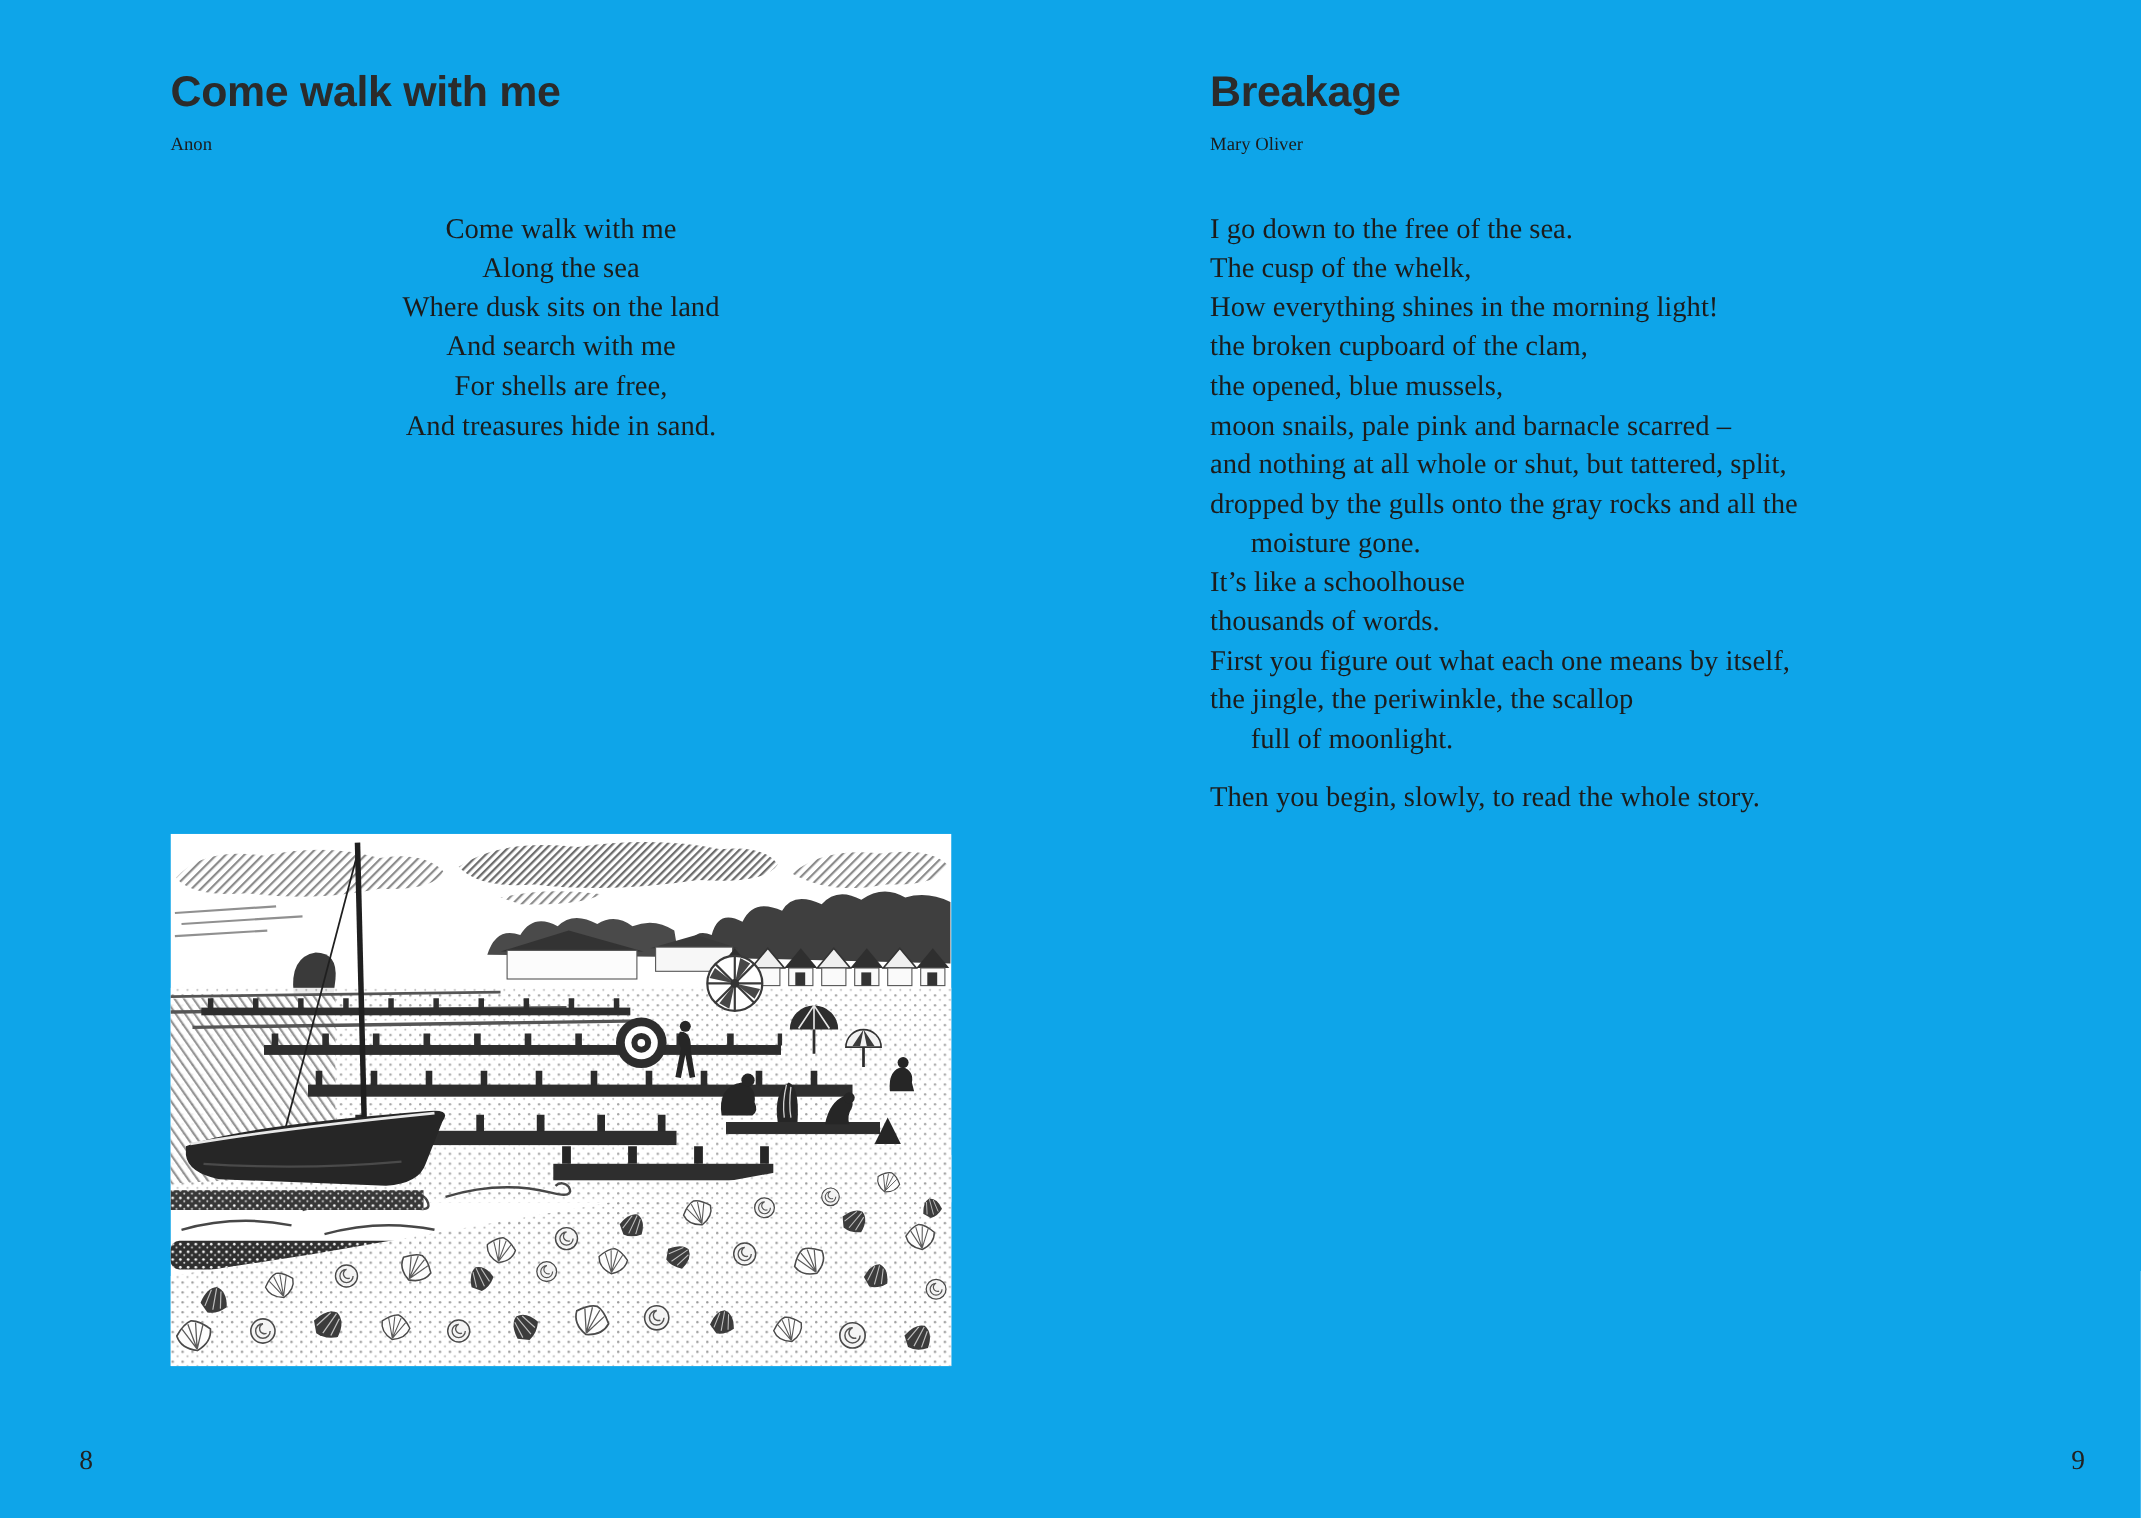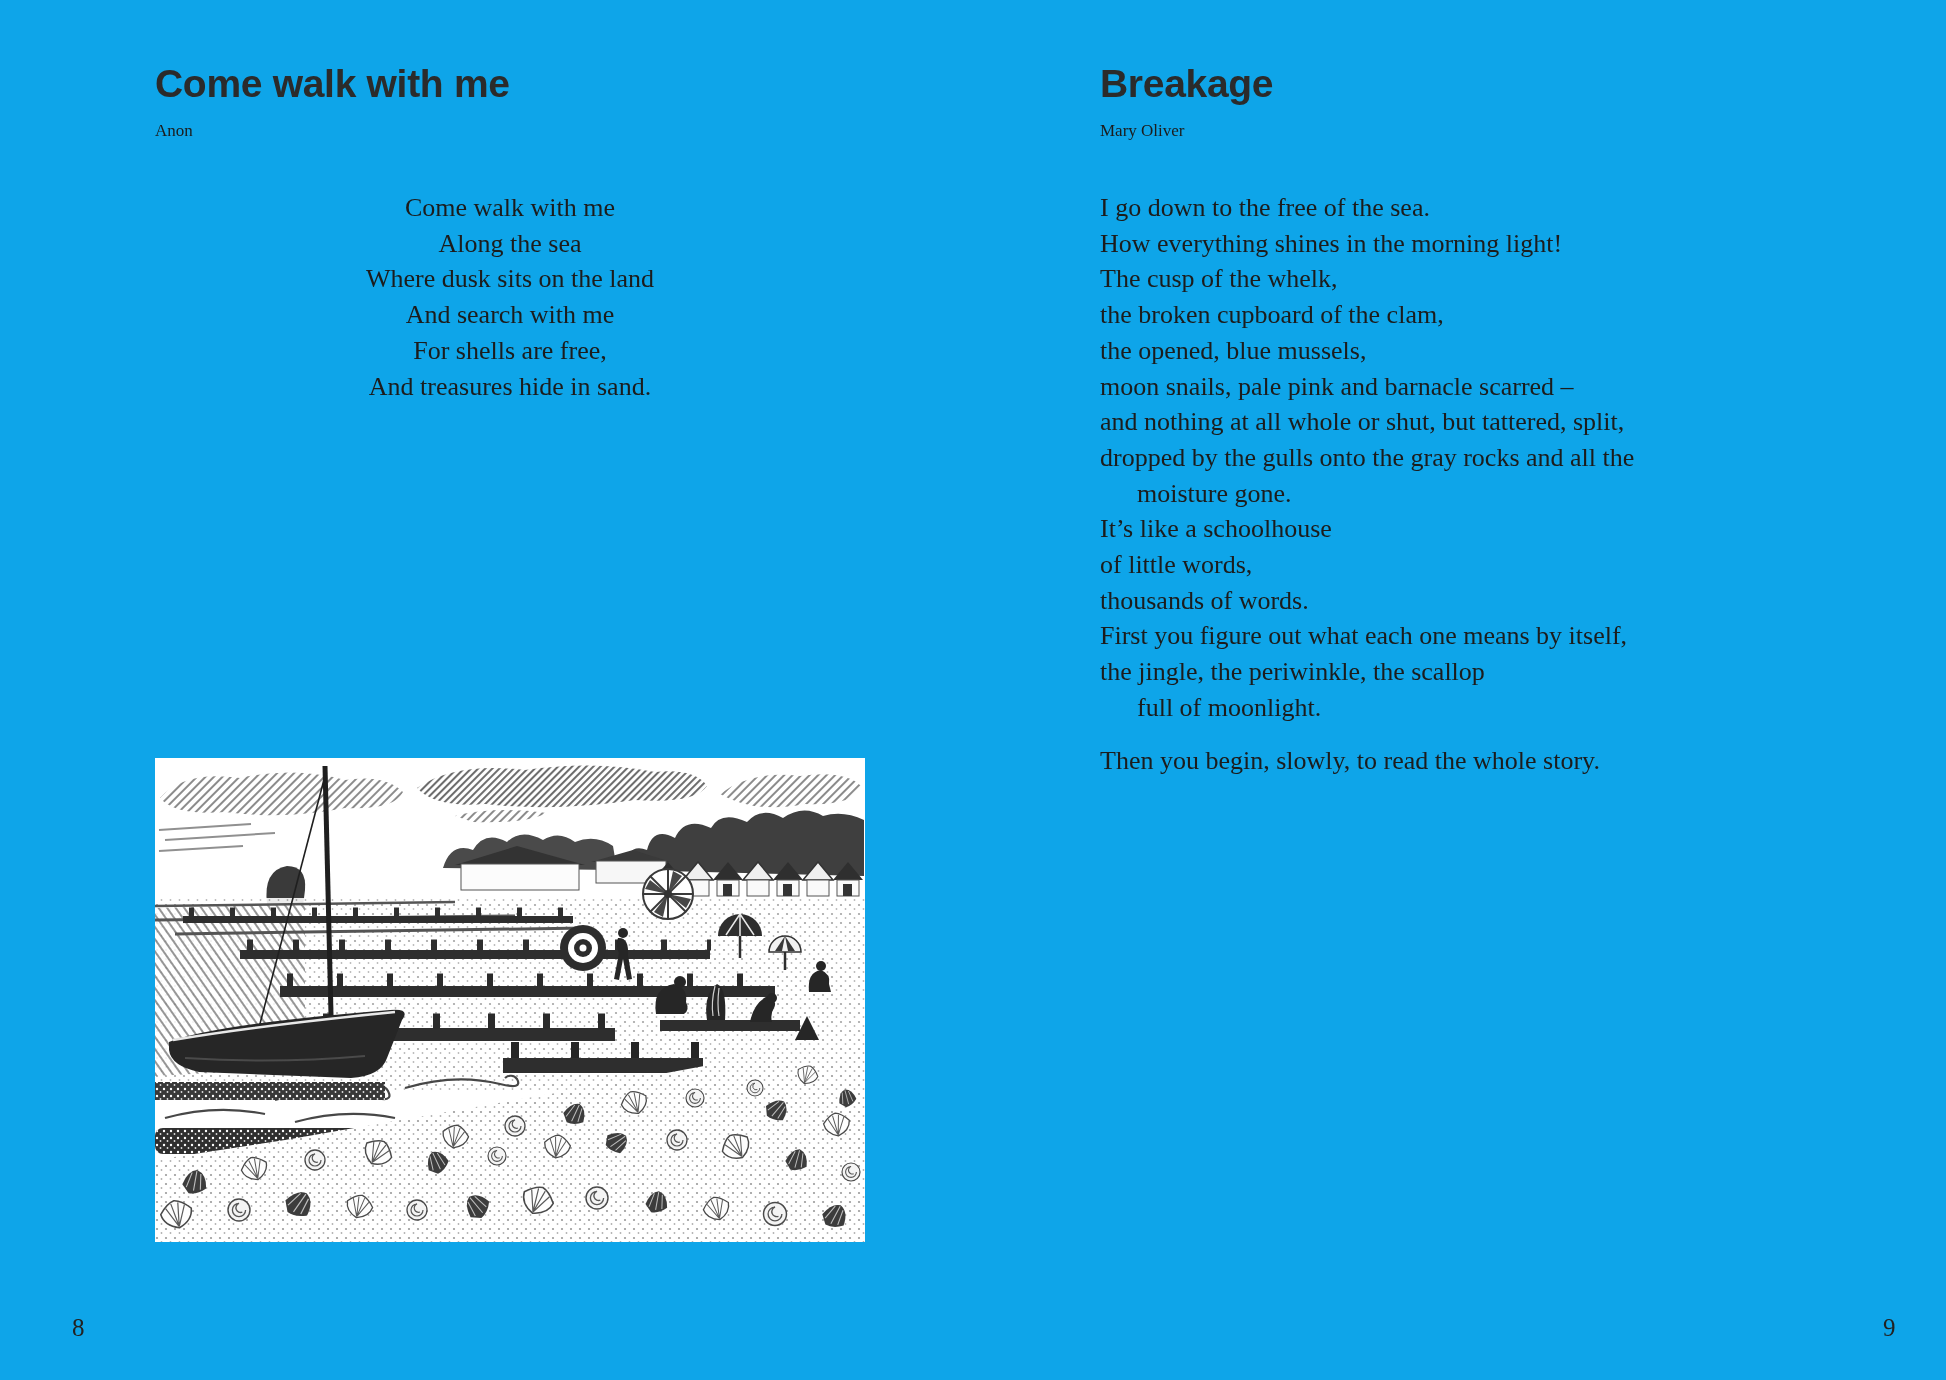--- a/index.html
+++ b/index.html
@@ -286,30 +286,29 @@
 
     <div class="page-num num-left">8</div>
   </div>
 
   <div class="page page-right">
     <h1 class="poem-title">Breakage</h1>
     <div class="poem-author">Mary Oliver</div>
 
     <div class="poem poem-left">
       <div class="line">I go down to the free of the sea.</div>
+      <div class="line">The cusp of the whelk,</div>
       <div class="line">How everything shines in the morning light!</div>
-      <div class="line">The cusp of the whelk,</div>
       <div class="line">the broken cupboard of the clam,</div>
       <div class="line">the opened, blue mussels,</div>
       <div class="line">moon snails, pale pink and barnacle scarred –</div>
       <div class="line">and nothing at all whole or shut, but tattered, split,</div>
       <div class="line">dropped by the gulls onto the gray rocks and all the</div>
       <div class="line indent">moisture gone.</div>
       <div class="line">It’s like a schoolhouse</div>
-      <div class="line">of little words,</div>
       <div class="line">thousands of words.</div>
       <div class="line">First you figure out what each one means by itself,</div>
       <div class="line">the jingle, the periwinkle, the scallop</div>
       <div class="line indent">full of moonlight.</div>
       <div class="line stanza-break">Then you begin, slowly, to read the whole story.</div>
     </div>
 
     <div class="page-num num-right">9</div>
   </div>
 

